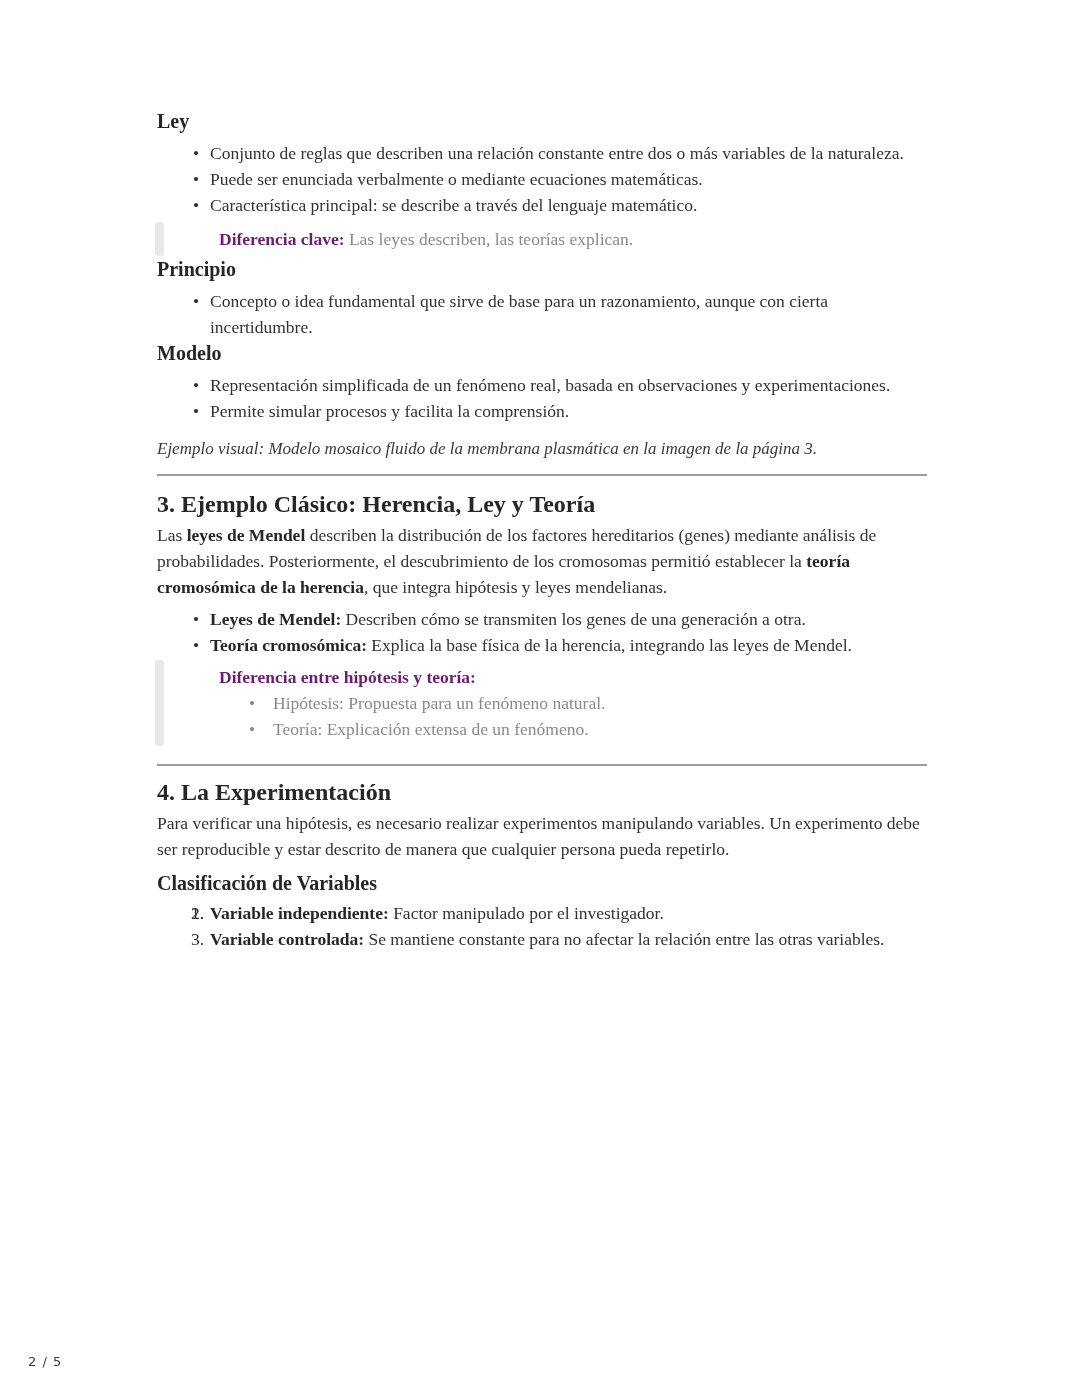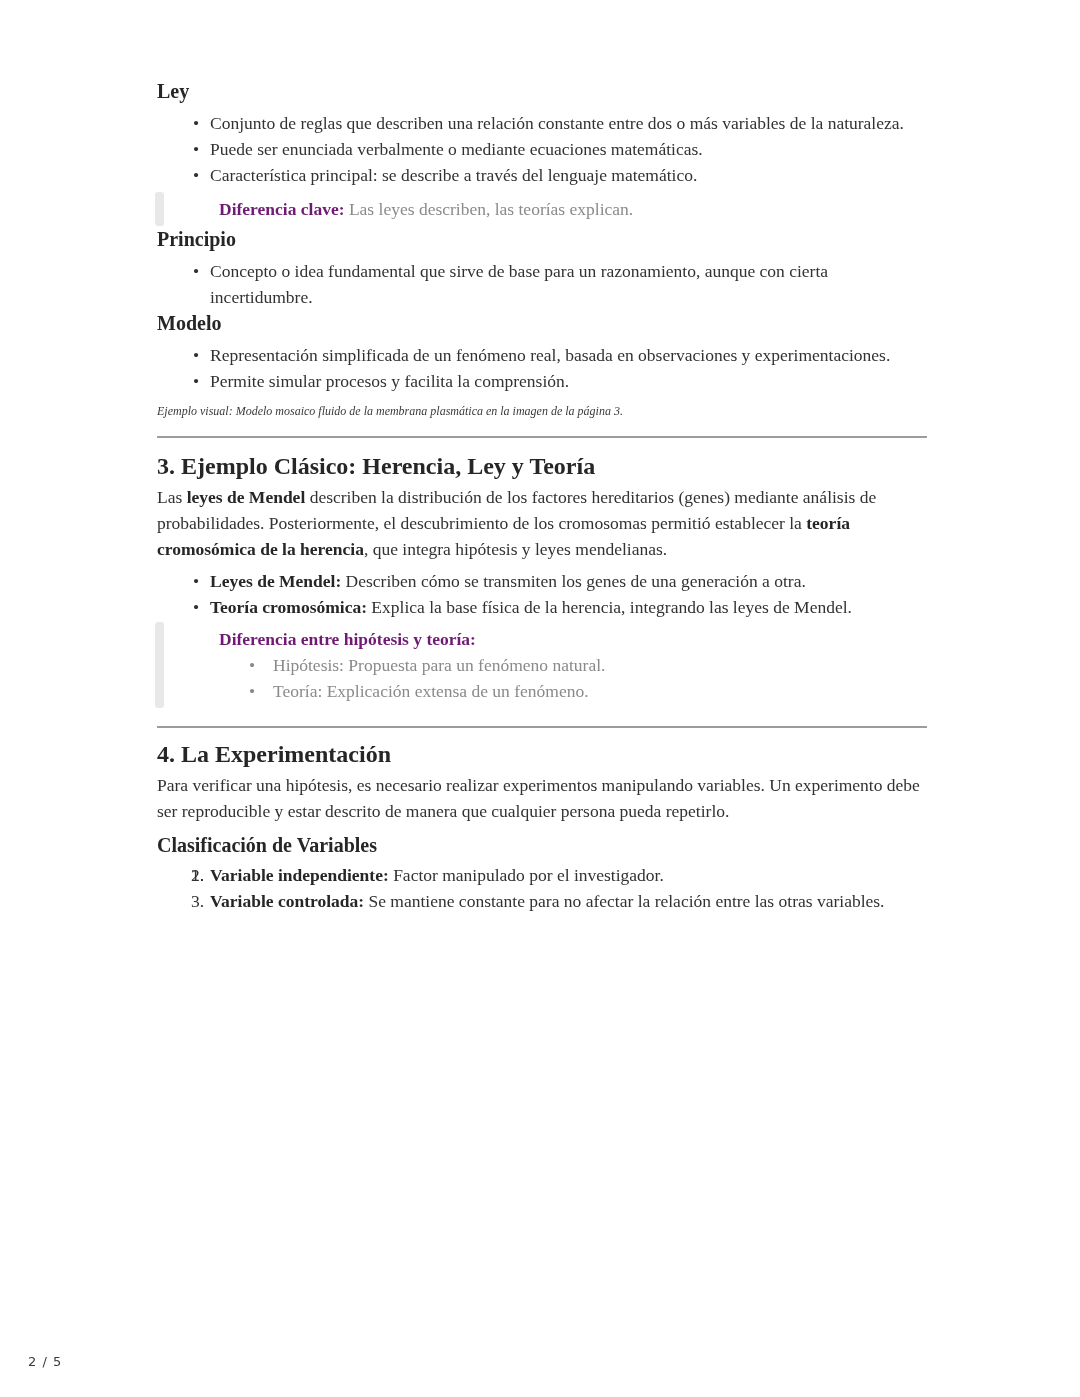--- a/index.html
+++ b/index.html
@@ -11,21 +11,21 @@
     font-family: "Liberation Serif", "DejaVu Serif", serif;
     color: #323232;
     position: relative;
     overflow: hidden;
   }
   .content {
     position: absolute;
     left: 157px;
     top: 0;
     width: 770px;
-    padding-top: 78px;
+    padding-top: 108px;
   }
   h1, h2, p, ul, ol { margin: 0; padding: 0; }
   h2 {
     font-size: 20px;
     line-height: 26px;
     font-weight: bold;
     color: #262626;
   }
   h1 {
     font-size: 24px;
@@ -77,23 +77,23 @@
   ul.quote-list { list-style: none; }
   ul.quote-list > li {
     position: relative;
     padding-left: 54px;
   }
   ul.quote-list .marker { left: 30px; color: #8a8a8a; }
 
   .mt-heading-sm { }
   .mt-heading-md { margin-top: 0; }
   .note {
-    margin-top: 4px;
+    margin-top: 12px;
     font-style: italic;
-    font-size: 12px;
+    font-size: 17px;
     color: #3a3a3a;
   }
   hr.divider {
     border: none;
     border-top: 2px solid #9c9c9c;
     margin: 12px 0 0 0;
     height: 0;
   }
   hr.divider-2 { margin-top: 18px; }
   .h1-after-rule { margin-top: 12px; }

